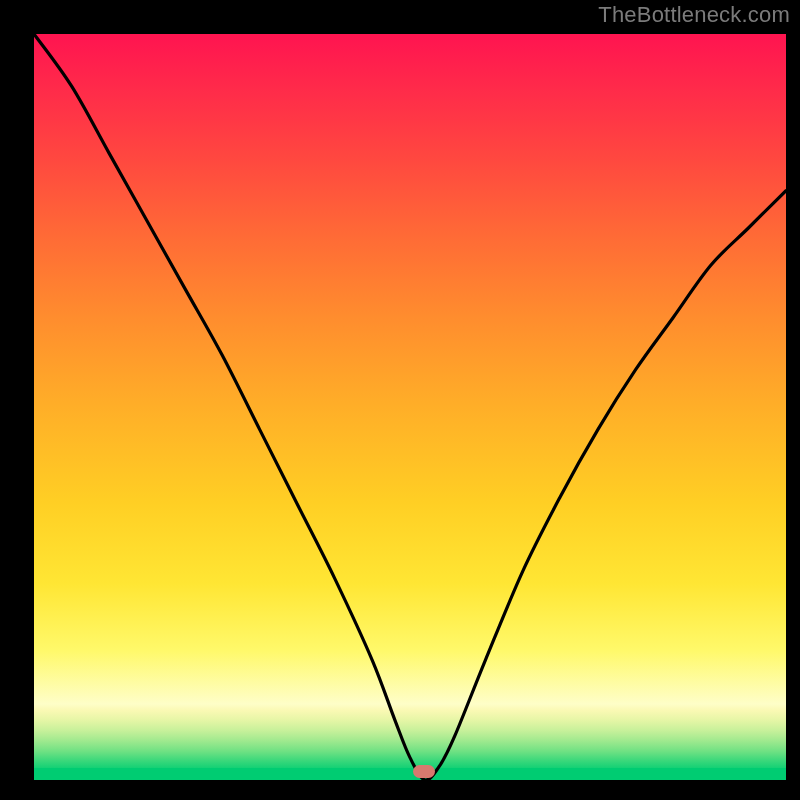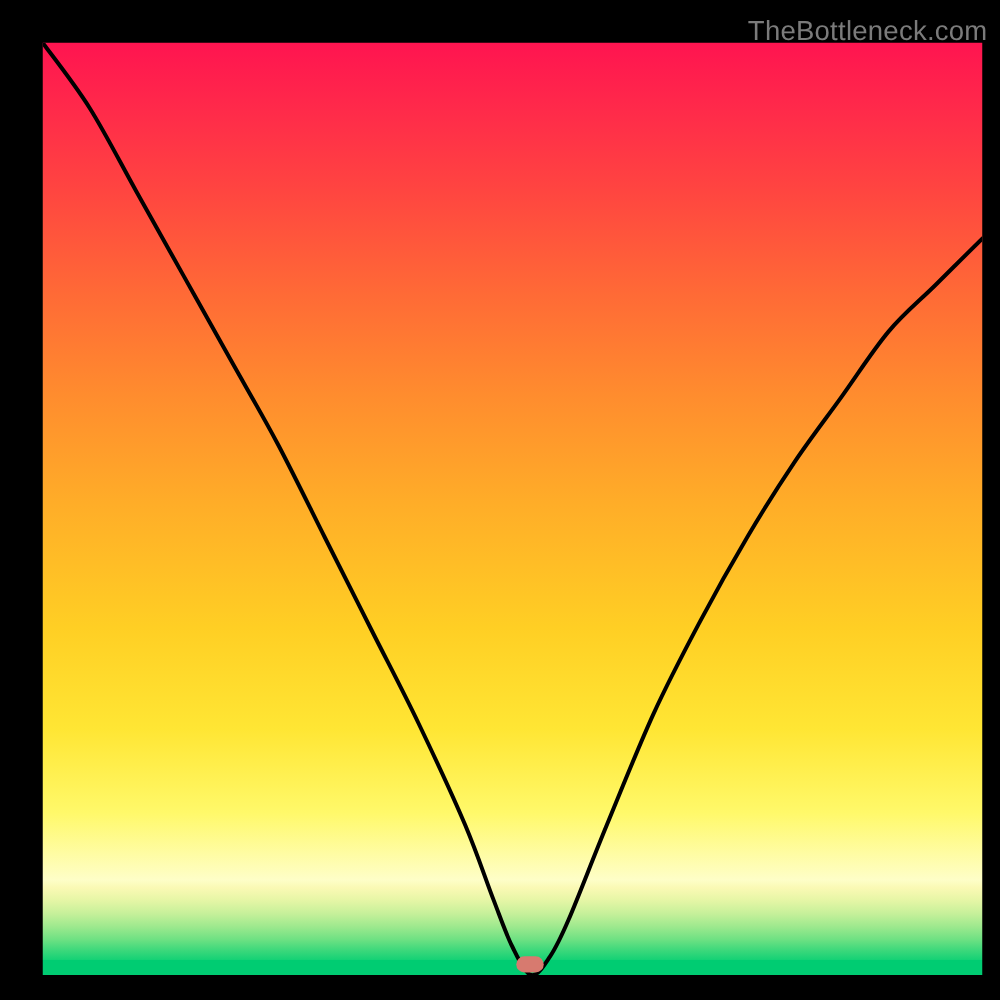--- a/index.html
+++ b/index.html
@@ -79,21 +79,21 @@
   }
   .marker {
     position: absolute;
     width: 22px;
     height: 13px;
     background: #d77a6f;
     border-radius: 7px;
   }
   .watermark {
     position: absolute;
-    top: 12px;
+    top: 2px;
     right: 10px;
     font-size: 22px;
     font-weight: 500;
     color: #7b7b7b;
     letter-spacing: 0.2px;
     user-select: none;
   }
 </style>
 </head>
 <body>

